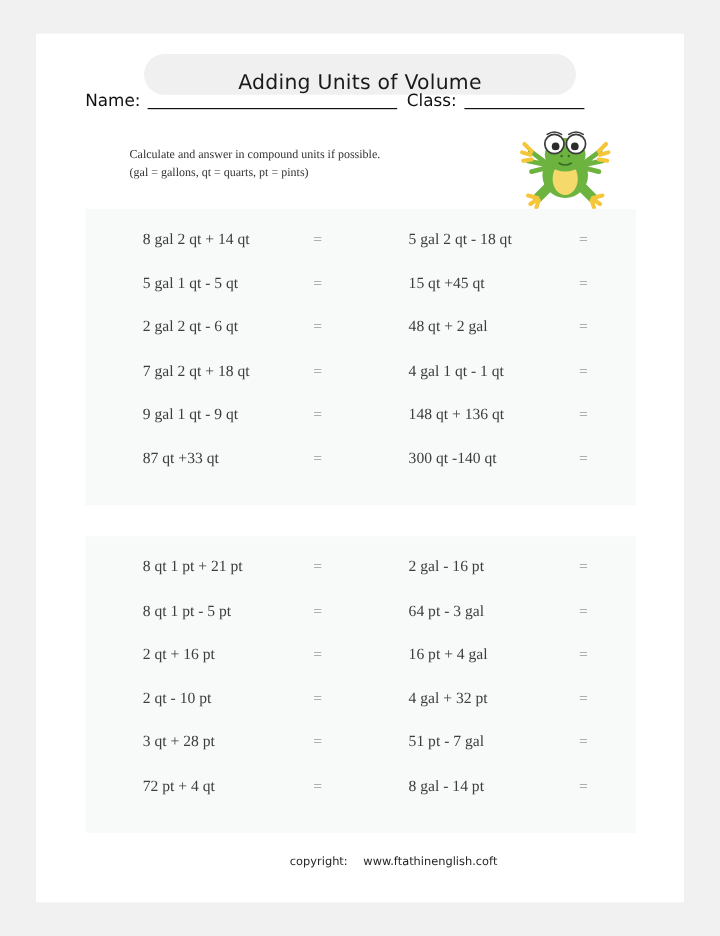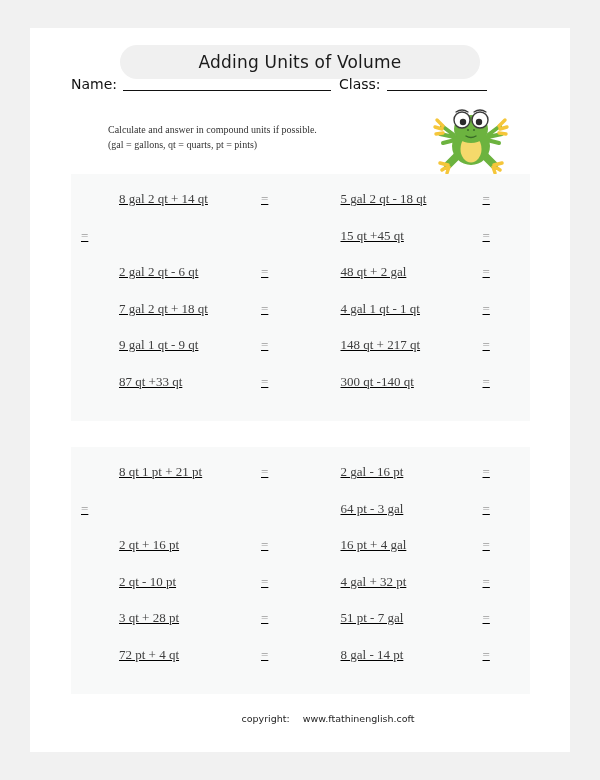--- a/index.html
+++ b/index.html
@@ -26,21 +26,21 @@
   
   .title-pill {
     position: absolute;
     left: 90px;
     top: 17px;
     width: 360px;
     height: 34px;
     background: #f0f0f0;
     border-radius: 17px;
     display: flex;
-    align-items: center;
+    align-items: flex-end;
     justify-content: center;
   }
   .title-text {
     font-family: "DejaVu Sans", sans-serif;
     font-size: 17px;
     color: #1a1a1a;
     letter-spacing: 0.2px;
   }
 
   
@@ -97,21 +97,20 @@
   .block-1 { top: 146px; height: 247px; }
   .block-2 { top: 419px; height: 247px; }
 
   .col {
     width: 50%;
     display: flex;
     flex-direction: column;
     justify-content: space-around;
     padding: 14px 0;
     box-sizing: border-box;
-    text-decoration: underline;
   }
 
   .prob {
     display: flex;
     align-items: baseline;
     font-size: 13px;
     color: #3d3d3d;
     height: 30px;
   }
   .prob .expr {
@@ -195,20 +194,21 @@
     <path d="M34 33 Q39 36 44 33" stroke="#3a6b28" stroke-width="1.4" fill="none" stroke-linecap="round"></path>
   </svg>
 
   <div class="block block-1">
     <div class="col col-left">
       <div class="prob">
         <span class="expr">8 gal 2 qt + 14 qt</span>
         <span class="eq">=</span>
       </div>
       <div class="prob">
+        <span class="expr">5 gal 1 qt - 5 qt</span>
         <span class="eq">=</span>
       </div>
       <div class="prob">
         <span class="expr">2 gal 2 qt - 6 qt</span>
         <span class="eq">=</span>
       </div>
       <div class="prob">
         <span class="expr">7 gal 2 qt + 18 qt</span>
         <span class="eq">=</span>
       </div>
@@ -232,37 +232,38 @@
       </div>
       <div class="prob">
         <span class="expr">48 qt + 2 gal</span>
         <span class="eq">=</span>
       </div>
       <div class="prob">
         <span class="expr">4 gal 1 qt - 1 qt</span>
         <span class="eq">=</span>
       </div>
       <div class="prob">
-        <span class="expr">148 qt + 217 qt</span>
+        <span class="expr">148 qt + 136 qt</span>
         <span class="eq">=</span>
       </div>
       <div class="prob">
         <span class="expr">300 qt -140 qt</span>
         <span class="eq">=</span>
       </div>
     </div>
   </div>
 
   <div class="block block-2">
     <div class="col col-left">
       <div class="prob">
         <span class="expr">8 qt 1 pt + 21 pt</span>
         <span class="eq">=</span>
       </div>
       <div class="prob">
+        <span class="expr">8 qt 1 pt - 5 pt</span>
         <span class="eq">=</span>
       </div>
       <div class="prob">
         <span class="expr">2 qt + 16 pt</span>
         <span class="eq">=</span>
       </div>
       <div class="prob">
         <span class="expr">2 qt - 10 pt</span>
         <span class="eq">=</span>
       </div>

